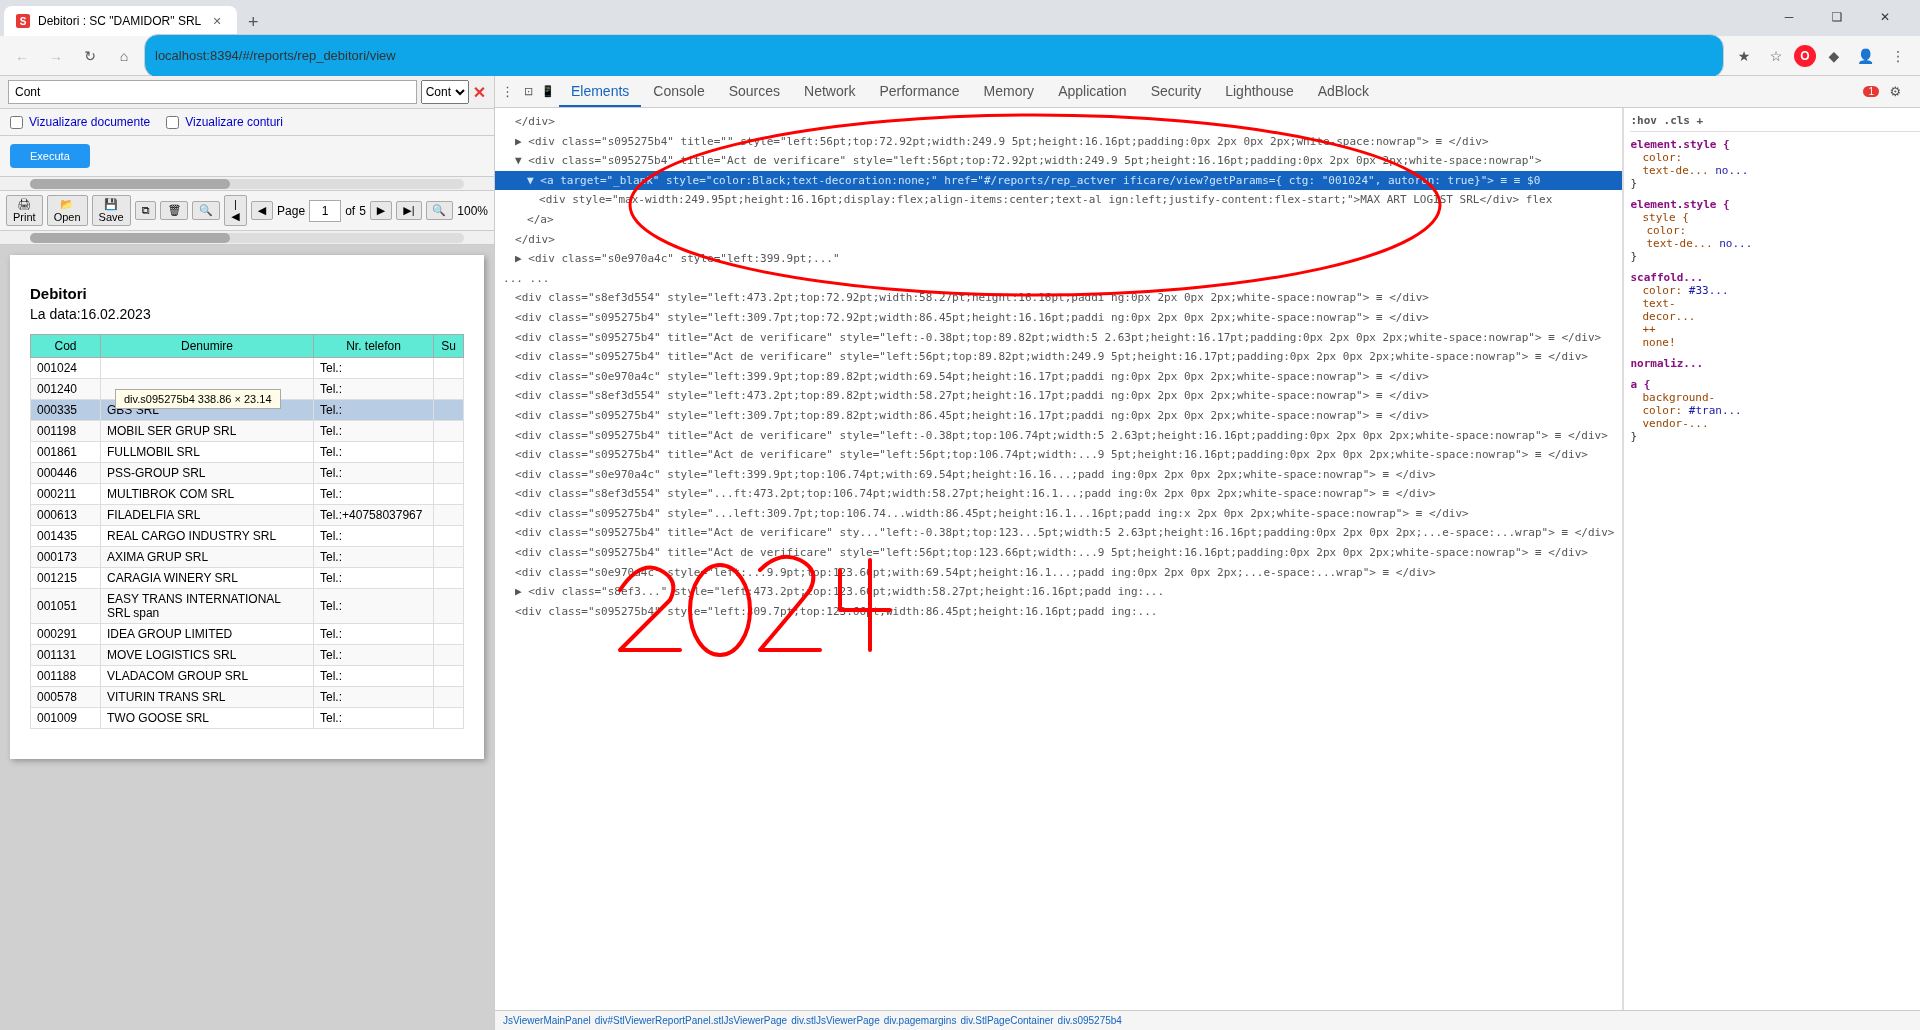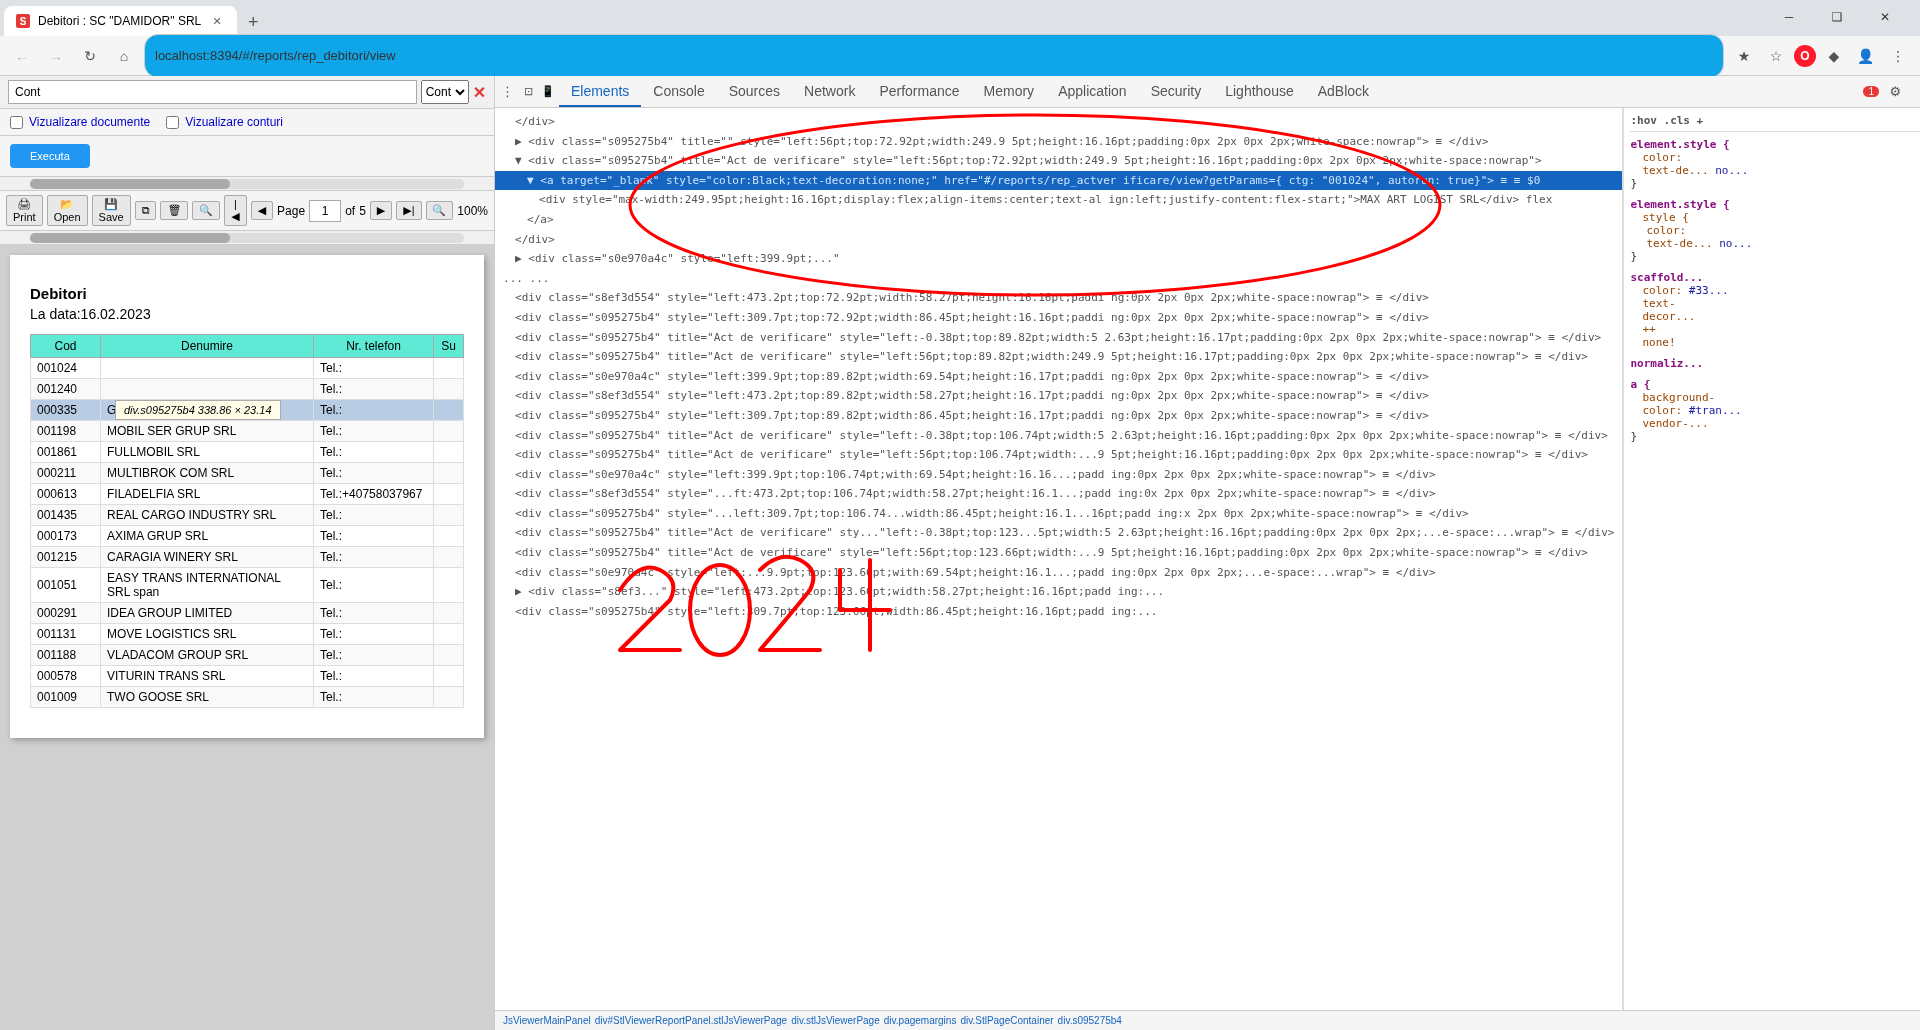--- a/index.html
+++ b/index.html
@@ -521,21 +521,21 @@
       </div>
 
       <div class="report-scroll-h">
         <div class="h-scrollbar">
             <div class="h-thumb"></div>
           </div>
       </div>
 
       <div class="report-content" style="position:relative;">
 
-        <div class="tooltip-box" style="position:absolute; top:155px; left:115px; z-index:200;font-style:italic;">div.s095275b4  338.86 × 23.14</div>
+        <div class="tooltip-box" style="position:absolute; top:144px; left:115px; z-index:200;">div.s095275b4  338.86 × 23.14</div>
 
         <div class="report-page">
           <div class="report-title">Debitori</div>
           <div class="report-subtitle">La data:16.02.2023</div>
 
           <table class="report-table">
             <thead>
               <tr>
                 <th style="width:70px;">Cod</th>
                 <th>Denumire</th>
@@ -564,20 +564,26 @@
     </tr>
                 <tr>
       <td>001198</td>
       <td>MOBIL SER GRUP SRL</td>
       <td>Tel.:</td>
       <td></td>
     </tr>
                 <tr>
       <td>001861</td>
       <td>FULLMOBIL SRL</td>
+      <td>Tel.:</td>
+      <td></td>
+    </tr>
+                <tr>
+      <td>000446</td>
+      <td>PSS-GROUP SRL</td>
       <td>Tel.:</td>
       <td></td>
     </tr>
                 <tr>
       <td>000211</td>
       <td>MULTIBROK COM SRL</td>
       <td>Tel.:</td>
       <td></td>
     </tr>
                 <tr>

